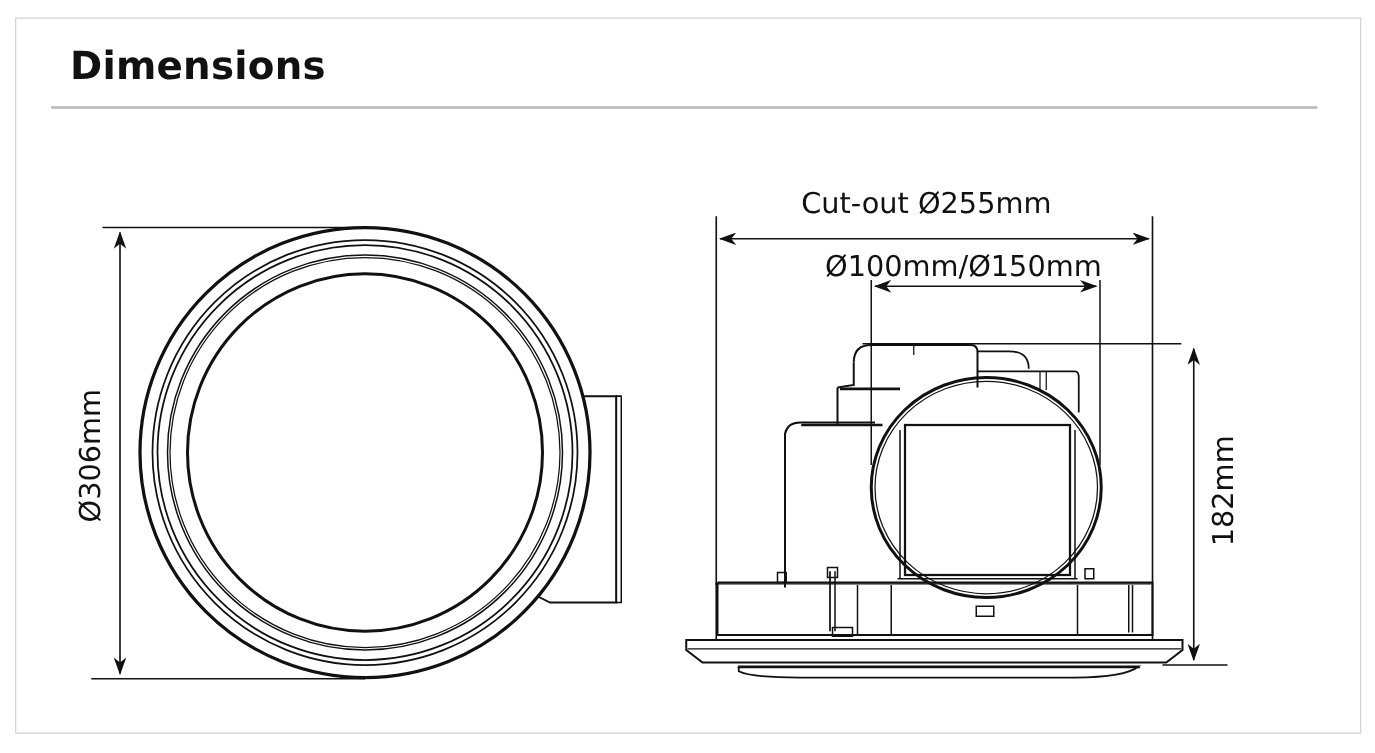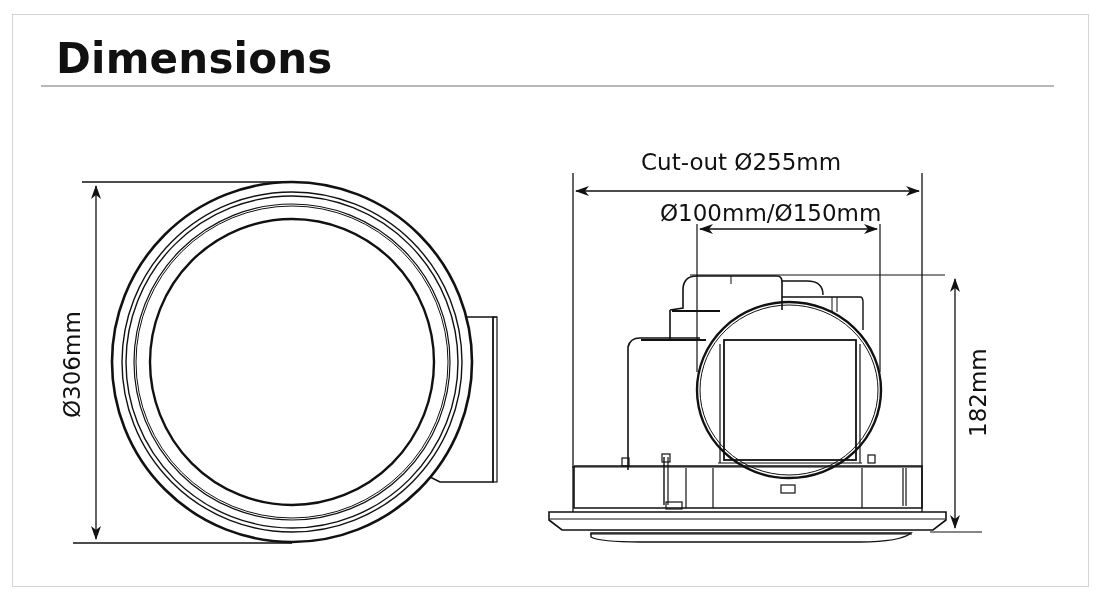--- a/index.html
+++ b/index.html
@@ -1,18 +1,18 @@
 <!DOCTYPE html>
 <html><head>
 <meta charset="utf-8">
 <style>
   html,body{margin:0;padding:0;background:#fff;}
   body{width:1100px;height:602px;position:relative;overflow:hidden;font-family:"DejaVu Sans",sans-serif;}
   .frame{position:absolute;left:12px;top:14px;width:1077px;height:573px;border:1.5px solid #d4d4d4;box-sizing:border-box;}
-  .title{position:absolute;left:56px;top:38px;font-family:"DejaVu Sans",sans-serif;font-weight:bold;font-size:42px;letter-spacing:0.2px;color:#111;line-height:1;}
+  .title{position:absolute;left:56px;top:38px;font-family:"DejaVu Sans",sans-serif;font-weight:bold;font-size:31px;letter-spacing:0.2px;color:#111;line-height:1;}
   .rule{position:absolute;left:41px;top:85px;width:1013px;height:2px;background:#b8b8b8;}
   svg{position:absolute;left:0;top:0;}
   .lbl{font-family:"DejaVu Sans",sans-serif;font-size:23px;fill:#111;}
 </style>
 </head>
 <body>
 
 <div class="frame"></div>
 <div class="title">Dimensions</div>
 <div class="rule"></div>

